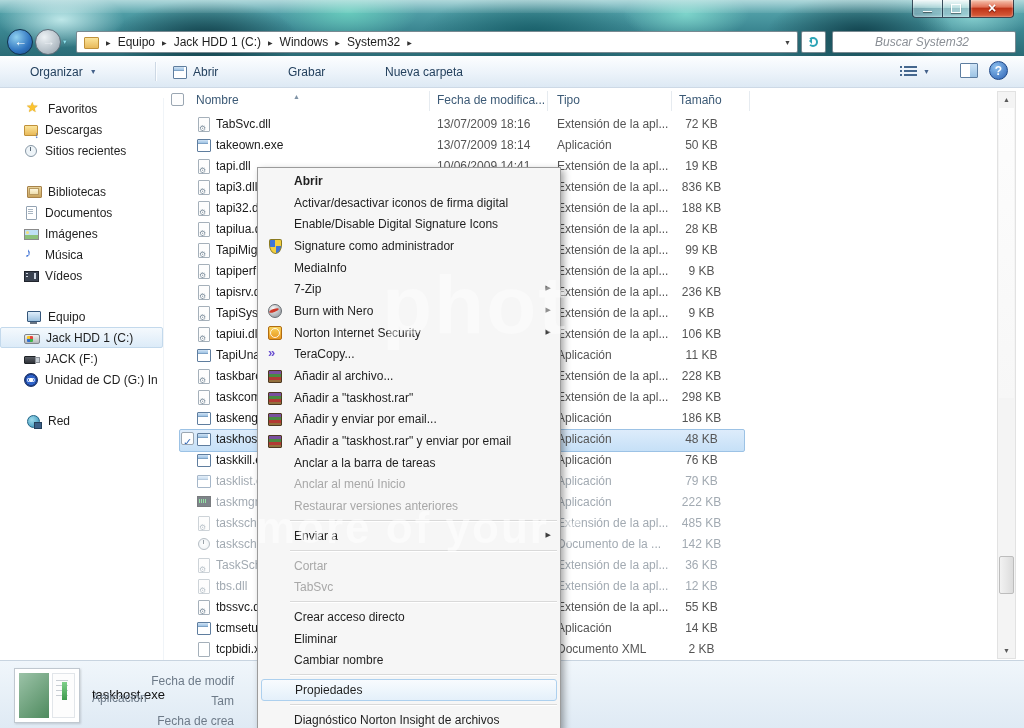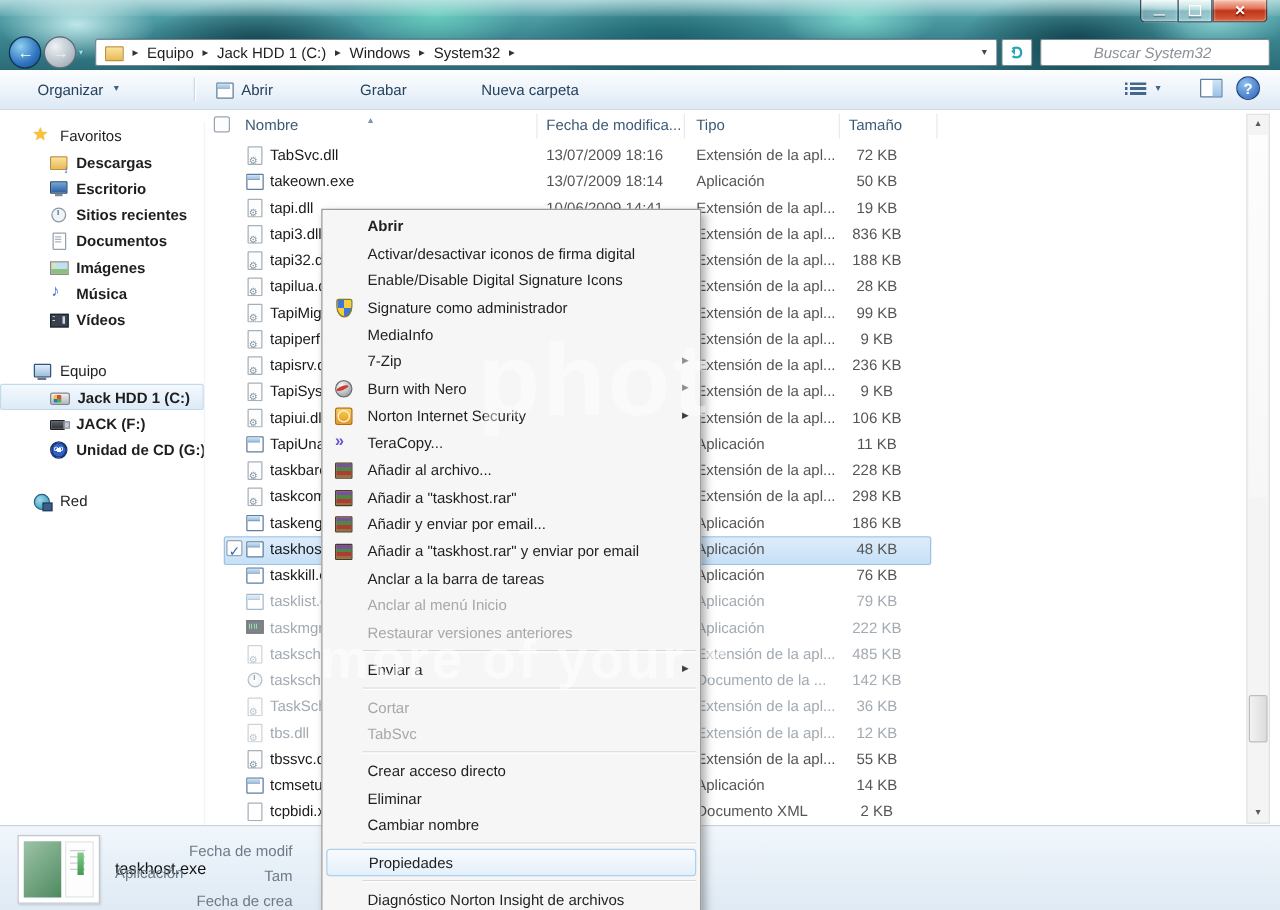--- a/index.html
+++ b/index.html
@@ -76,21 +76,21 @@
   .tb-preview::after{content:"";position:absolute;right:0;top:0;width:7px;height:13px;background:linear-gradient(#cfe4f6,#9cc3e4);}
   .tb-help{position:absolute;right:16px;top:5px;width:19px;height:19px;border-radius:50%;
     background:radial-gradient(circle at 35% 30%,#8cc0ef,#2d62b4);border:1px solid #1c4788;color:#fff;
     font-weight:bold;font-size:12px;display:flex;align-items:center;justify-content:center;}
 
   
   .main{position:absolute;top:88px;left:0;right:0;bottom:68px;background:#fff;}
   .sidebar{position:absolute;left:0;top:10px;width:164px;bottom:0;border-right:1px solid #f0f4f8;}
   .side-item{position:relative;height:21px;display:flex;align-items:center;gap:6px;white-space:nowrap;overflow:hidden;}
   .side-item.lv0{padding-left:26px;}
-  .side-item.lv1{padding-left:39px;font-weight:bold;}
+  .side-item.lv1{padding-left:23px;}
   .side-item.gap{margin-top:20px;}
   .side-item.selected{background:linear-gradient(#f4f9fd,#dcebf8);border:1px solid #c3d9ec;border-radius:2px;height:21px;}
 
   
   .filelist{position:absolute;left:165px;right:0;top:0;bottom:0;}
   .lh{position:absolute;left:0;right:28px;top:2px;height:22px;color:#3c5a76;}
   .lh span{position:absolute;top:3px;white-space:nowrap;}
   .lh .hdiv{position:absolute;top:1px;height:20px;border-left:1px solid #e6ebf0;}
   .sortmark{position:absolute;left:128px;top:-3px;font-size:7px;color:#7f93a6;}
   .hcheck{position:absolute;left:6px;top:3px;}
@@ -291,26 +291,26 @@
     <div class="sidebar">
       <div class="side-item lv0">
           <span class="ic ic-star"></span>
           <span>Favoritos</span>
         </div>
         <div class="side-item lv1">
           <span class="ic ic-folder-down"></span>
           <span>Descargas</span>
         </div>
         <div class="side-item lv1">
-          <span class="ic ic-desktop"></span>
-          <span>Escritorio</span>
-        </div>
-        <div class="side-item lv1">
           <span class="ic ic-recent"></span>
           <span>Sitios recientes</span>
+        </div>
+        <div class="side-item gap lv0">
+          <span class="ic ic-lib"></span>
+          <span>Bibliotecas</span>
         </div>
         <div class="side-item lv1">
           <span class="ic ic-doc"></span>
           <span>Documentos</span>
         </div>
         <div class="side-item lv1">
           <span class="ic ic-pic"></span>
           <span>Imágenes</span>
         </div>
         <div class="side-item lv1">

